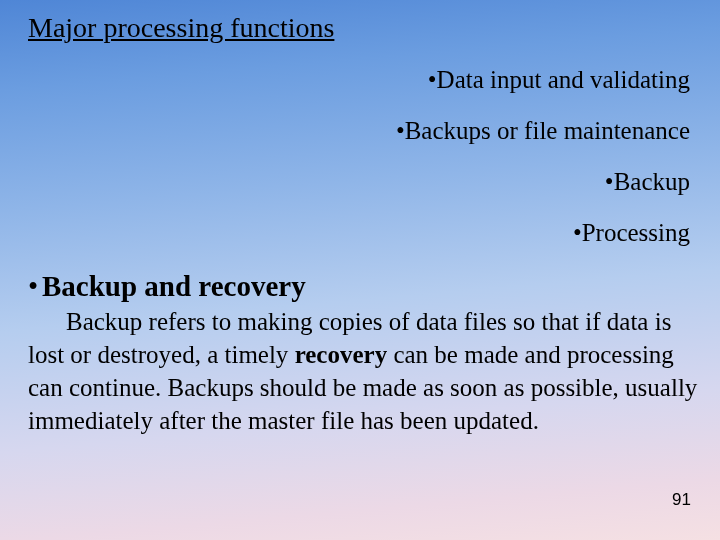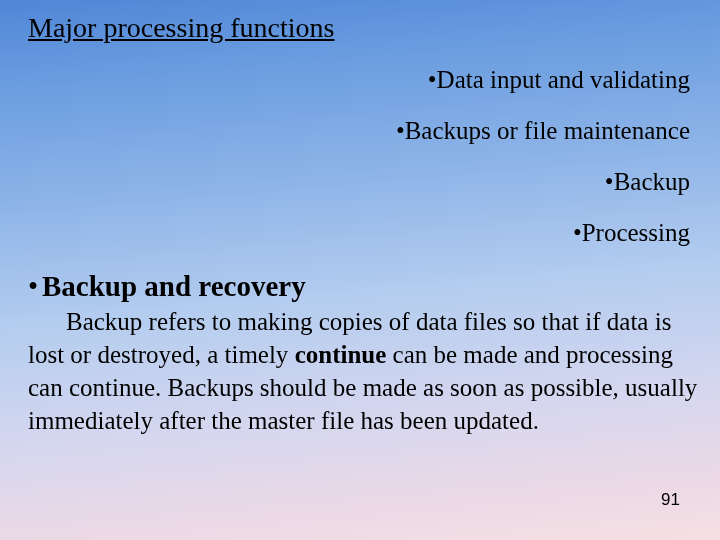--- a/index.html
+++ b/index.html
@@ -54,21 +54,21 @@
     font-size: 25px;
     line-height: 1.32;
     margin: 0;
   }
   .indent {
     display: inline-block;
     width: 38px;
   }
   .page-num {
     position: absolute;
-    right: 40px;
+    right: 29px;
     bottom: 30px;
     font-size: 17px;
     font-family: Arial, sans-serif;
     color: #000;
   }
   b { font-weight: bold; }
 </style>
 </head>
 <body>
 
@@ -77,17 +77,17 @@
   <p class="heading">Major processing functions</p>
 
   <p class="bullet-line"><span class="dot">•</span><span>Data input and validating</span></p>
   <p class="bullet-line"><span class="dot">•</span><span>Backups or file maintenance</span></p>
   <p class="bullet-line"><span class="dot">•</span><span>Backup</span></p>
   <p class="bullet-line"><span class="dot">•</span><span>Processing</span></p>
 
 
   <p class="sub-bold"><span class="dot">•</span><b>Backup and recovery</b></p>
 
-  <p class="para"><span class="indent"></span><span>Backup refers to making copies of data files so that if data is lost or destroyed, a timely </span><b>continue</b><span> can be made and processing can continue. Backups should be made as soon as possible, usually immediately after the master file has been updated.</span></p>
+  <p class="para"><span class="indent"></span><span>Backup refers to making copies of data files so that if data is lost or destroyed, a timely </span><b>recovery</b><span> can be made and processing can continue. Backups should be made as soon as possible, usually immediately after the master file has been updated.</span></p>
 
 </div>
 
 <div class="page-num">91</div>
 
 </body></html>

